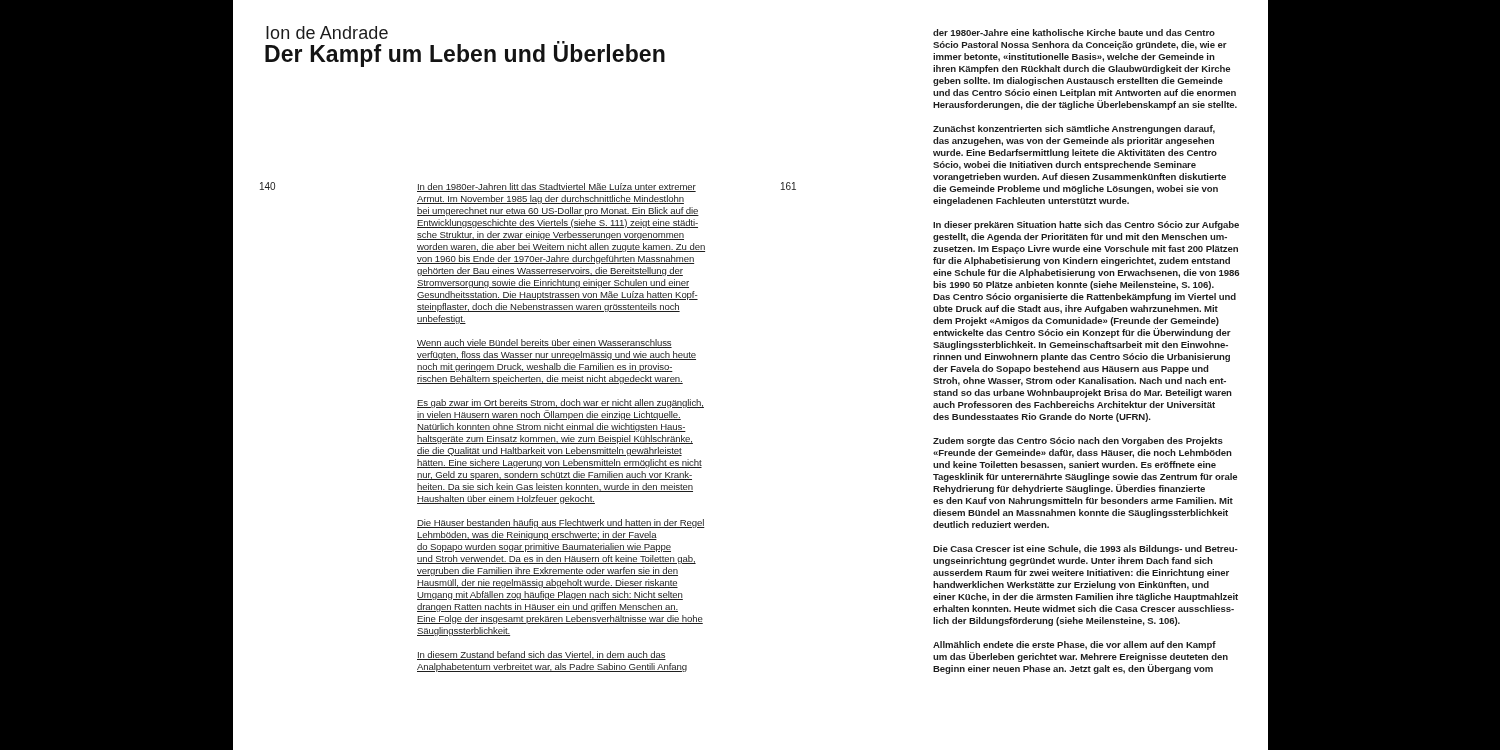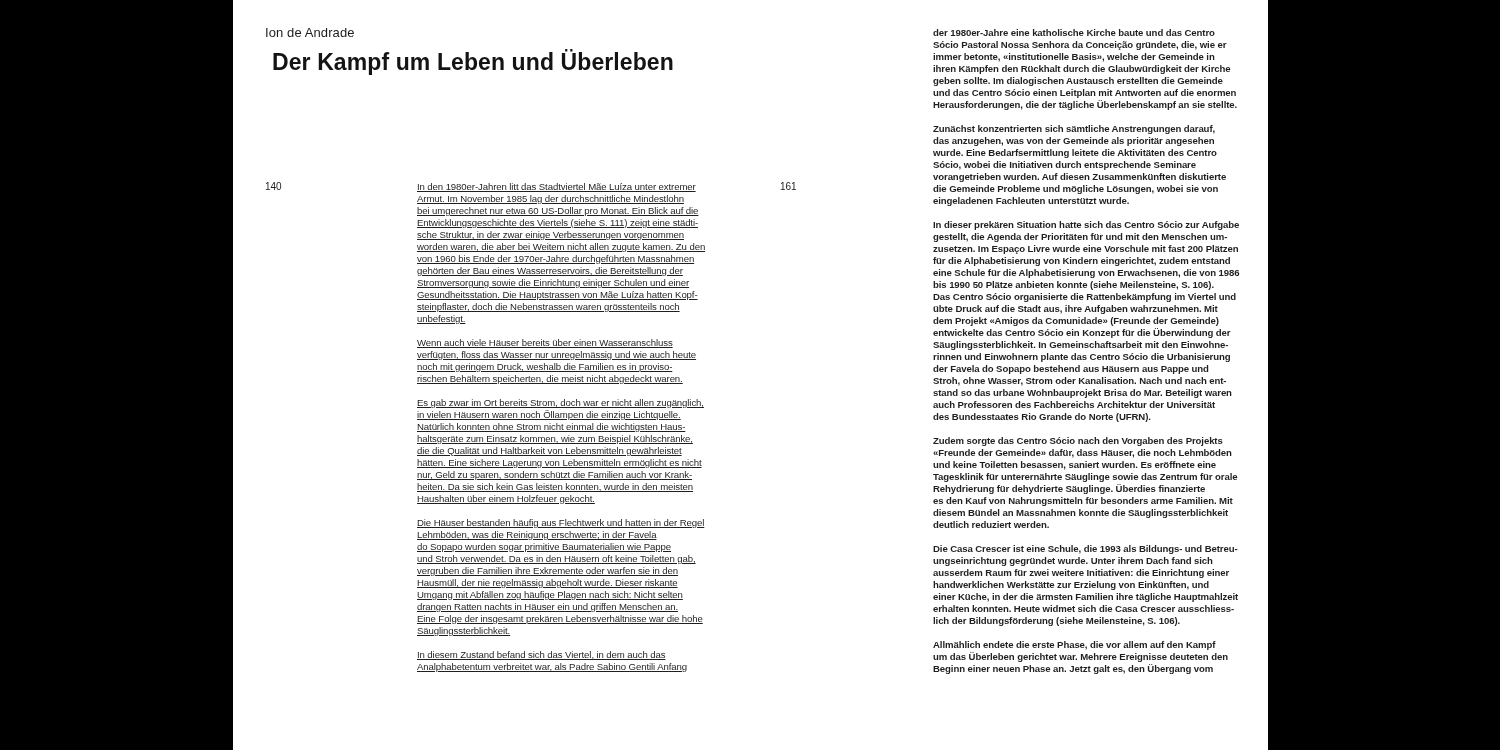--- a/index.html
+++ b/index.html
@@ -25,21 +25,21 @@
     top: 0;
     width: 1035px;
     height: 750px;
     background: #ffffff;
     color: #1c1c1c;
   }
   .author {
     position: absolute;
     left: 32px;
     top: 26px;
-    font-size: 13px;
+    font-size: 18px;
     line-height: 14px;
     letter-spacing: 0.1px;
     color: #1c1c1c;
   }
   .title {
     position: absolute;
     left: 31px;
     top: 41px;
     font-size: 23px;
     line-height: 26px;
@@ -58,21 +58,21 @@
     white-space: pre-line;
     color: #1c1c1c;
   }
   .page-number {
     position: absolute;
     top: 181px;
     font-size: 10px;
     line-height: 12px;
     color: #1c1c1c;
   }
-  .page-number.pn-left  { left: 32px; }
+  .page-number.pn-left  { left: 26px; }
   .page-number.pn-right { left: 547px; }
   .body-col {
     position: absolute;
     font-size: 9.6px;
     line-height: 12px;
     letter-spacing: -0.1px;
     color: #1f1f1f;
   }
   .body-col.col-left  { left: 184px; top: 181px; width: 322px; text-decoration: underline; }
   .body-col.col-right { left: 700px; top: 27px;  width: 340px; font-weight: bold; }
@@ -84,37 +84,37 @@
 </style>
 </head>
 <body>
 
 <div class="margin-bar left"></div>
 <div class="margin-bar right"></div>
 
 <div class="spread">
 
   <div class="author">Ion de Andrade</div>
-  <h1 class="title" style="margin:8px;">Der Kampf um Leben und Überleben</h1>
+  <h1 class="title" style="margin:0;">Der Kampf um Leben und Überleben</h1>
   <div class="page-number pn-left">140</div>
 
   <div class="body-col col-left">
     <p>In den 1980er-Jahren litt das Stadtviertel Mãe Luíza unter extremer
 Armut. Im November 1985 lag der durchschnittliche Mindestlohn
 bei umgerechnet nur etwa 60 US-Dollar pro Monat. Ein Blick auf die
 Entwicklungsgeschichte des Viertels (siehe S. 111) zeigt eine städti-
 sche Struktur, in der zwar einige Verbesserungen vorgenommen
 worden waren, die aber bei Weitem nicht allen zugute kamen. Zu den
 von 1960 bis Ende der 1970er-Jahre durchgeführten Massnahmen
 gehörten der Bau eines Wasserreservoirs, die Bereitstellung der
 Stromversorgung sowie die Einrichtung einiger Schulen und einer
 Gesundheitsstation. Die Hauptstrassen von Mãe Luíza hatten Kopf-
 steinpflaster, doch die Nebenstrassen waren grösstenteils noch
 unbefestigt.</p>
-    <p>Wenn auch viele Häuser bereits über einen Wasseranschluss
+    <p>Wenn auch viele Bündel bereits über einen Wasseranschluss
 verfügten, floss das Wasser nur unregelmässig und wie auch heute
 noch mit geringem Druck, weshalb die Familien es in proviso-
 rischen Behältern speicherten, die meist nicht abgedeckt waren.</p>
     <p>Es gab zwar im Ort bereits Strom, doch war er nicht allen zugänglich,
 in vielen Häusern waren noch Öllampen die einzige Lichtquelle.
 Natürlich konnten ohne Strom nicht einmal die wichtigsten Haus-
 haltsgeräte zum Einsatz kommen, wie zum Beispiel Kühlschränke,
 die die Qualität und Haltbarkeit von Lebensmitteln gewährleistet
 hätten. Eine sichere Lagerung von Lebensmitteln ermöglicht es nicht
 nur, Geld zu sparen, sondern schützt die Familien auch vor Krank-

